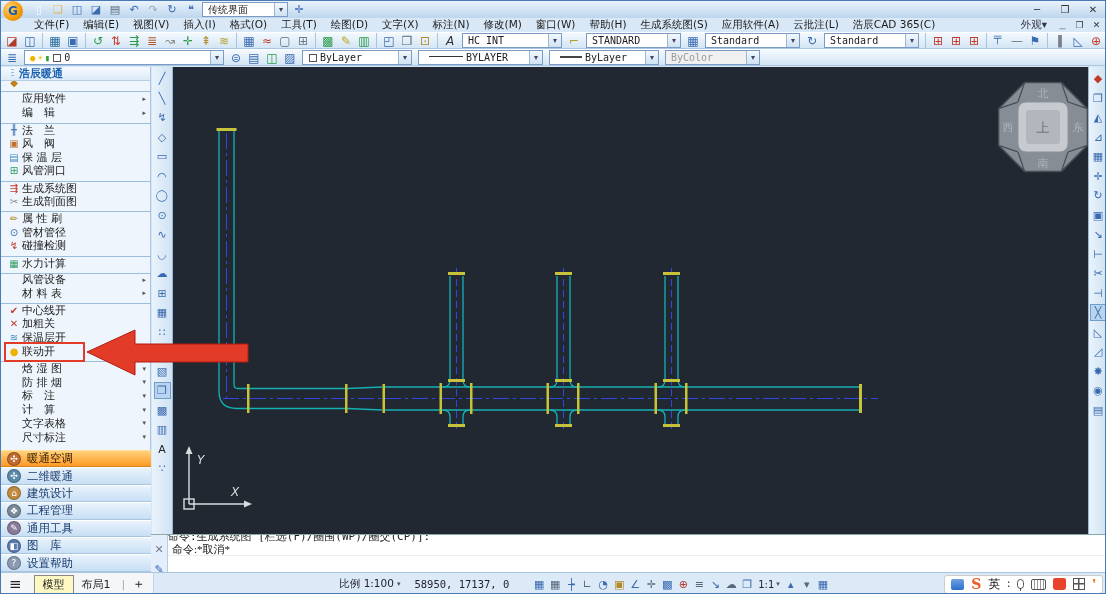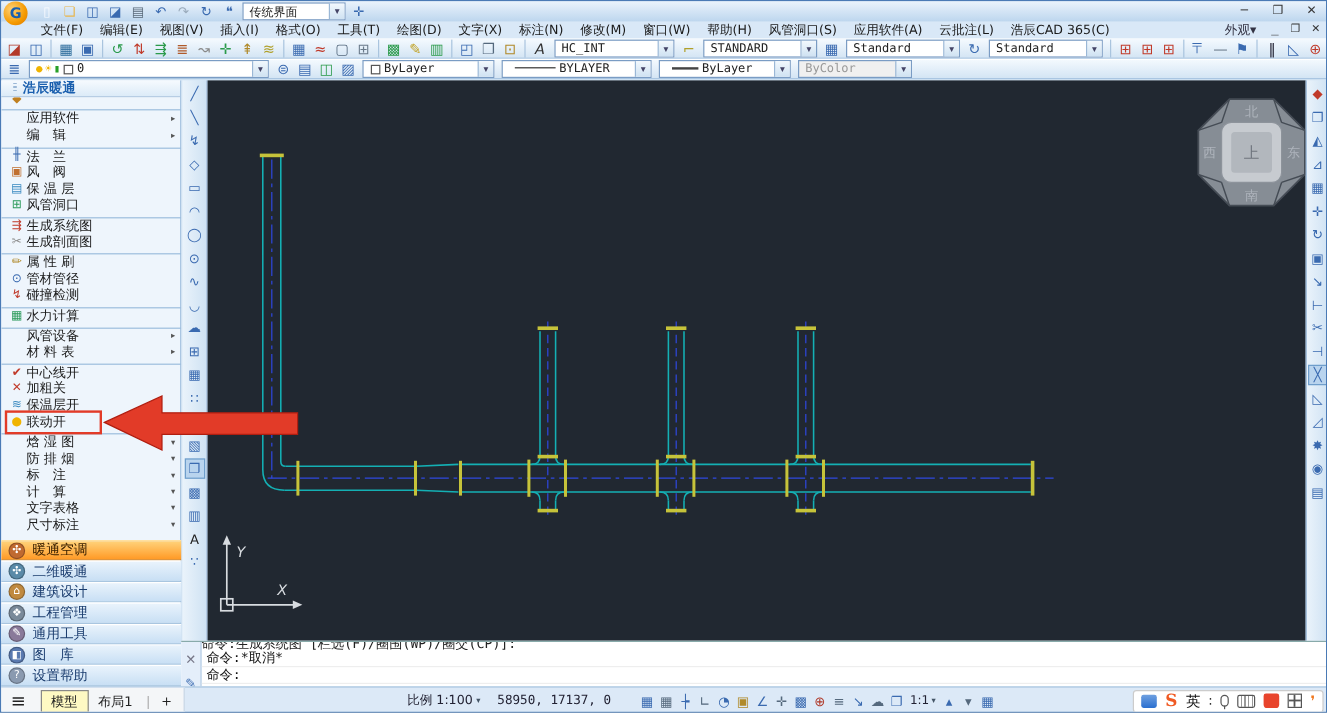--- a/index.html
+++ b/index.html
@@ -78,21 +78,21 @@
   #tabstrip{height:14px;background:linear-gradient(#93a4b4,#5d6f7f);display:flex;align-items:flex-end;}
   #dwgtab{height:12px;margin-left:3px;padding:0 10px;background:#c9bd6d;border:1px solid #8a8040;border-bottom:none;
     color:#1a1a1a;font-size:9.5px;display:flex;align-items:center;}
   
   #cmd{position:absolute;left:150px;top:533px;width:956px;height:38px;background:#fff;border-top:1px solid #8aa;display:flex;}
   #cmdgutter{width:17px;background:#e4eefa;border-right:1px solid #b7cde4;display:flex;flex-direction:column;
     align-items:center;padding-top:8px;gap:7px;color:#778;}
   #cmdlines{flex:1;font-family:"DejaVu Sans Mono",monospace;font-size:11px;color:#111;overflow:hidden;}
   #cmdclip{height:7px;overflow:hidden;color:#222;}
   #cmdclip span{display:block;margin-top:-6px;white-space:nowrap;}
-  .cmdline{height:14px;line-height:14px;padding-left:4px;border-bottom:1px solid #eee;white-space:nowrap;}
+  .cmdline{height:14px;line-height:14px;padding-left:4px;border-bottom:1px solid #eee;white-space:nowrap;font-family:Liberation Serif, serif;}
   
   #status{position:absolute;left:0;top:571px;width:1106px;height:23px;background:#dce9f7;
     border-top:1px solid #a9c6e0;display:flex;align-items:center;}
   #stleft{height:100%;background:#f4f6f8;display:flex;align-items:center;padding:0 8px;border-right:1px solid #c5d5e5;}
   #hamburger{font-size:15px;color:#222;margin-right:12px;}
   .mtab{padding:1px 8px;font-size:11px;color:#222;}
   .mtab.active{background:#fef9c3;border:1px solid #888;}
   #ltsep{color:#aaa;margin:0 3px;}
   #plus{font-size:13px;color:#222;margin-left:4px;}
   #stmid{display:flex;align-items:center;margin-left:185px;gap:14px;color:#223;}
@@ -187,21 +187,21 @@
         <span class="mi">视图(V)</span>
         <span class="mi">插入(I)</span>
         <span class="mi">格式(O)</span>
         <span class="mi">工具(T)</span>
         <span class="mi">绘图(D)</span>
         <span class="mi">文字(X)</span>
         <span class="mi">标注(N)</span>
         <span class="mi">修改(M)</span>
         <span class="mi">窗口(W)</span>
         <span class="mi">帮助(H)</span>
-        <span class="mi">风管洞口(S)</span>
+        <span class="mi">生成系统图(S)</span>
         <span class="mi">应用软件(A)</span>
         <span class="mi">云批注(L)</span>
         <span class="mi">浩辰CAD 365(C)</span>
       </span>
     <div id="menright">
       <span class="mi">外观▾</span>
       <span class="wb">＿</span>
       <span class="wb">❐</span>
       <span class="wb">✕</span>
     </div>
@@ -805,21 +805,20 @@
   <div id="cmd">
     <div id="cmdgutter">
       <span>✕</span>
       <span style="color:#3a6ab0">✎</span>
     </div>
     <div id="cmdlines">
       <div id="cmdclip">
           <span>命令:生成系统图 [栏选(F)/圈围(WP)/圈交(CP)]:</span>
         </div>
       <div class="cmdline">命令:*取消*</div>
-      <div class="cmdline">命令:</div>
     </div>
   </div>
 
   <div id="status">
     <div id="stleft">
       <span id="hamburger">≡</span>
       <span class="mtab active">模型</span>
       <span class="mtab">布局1</span>
       <span id="ltsep">|</span>
       <span id="plus">＋</span>

